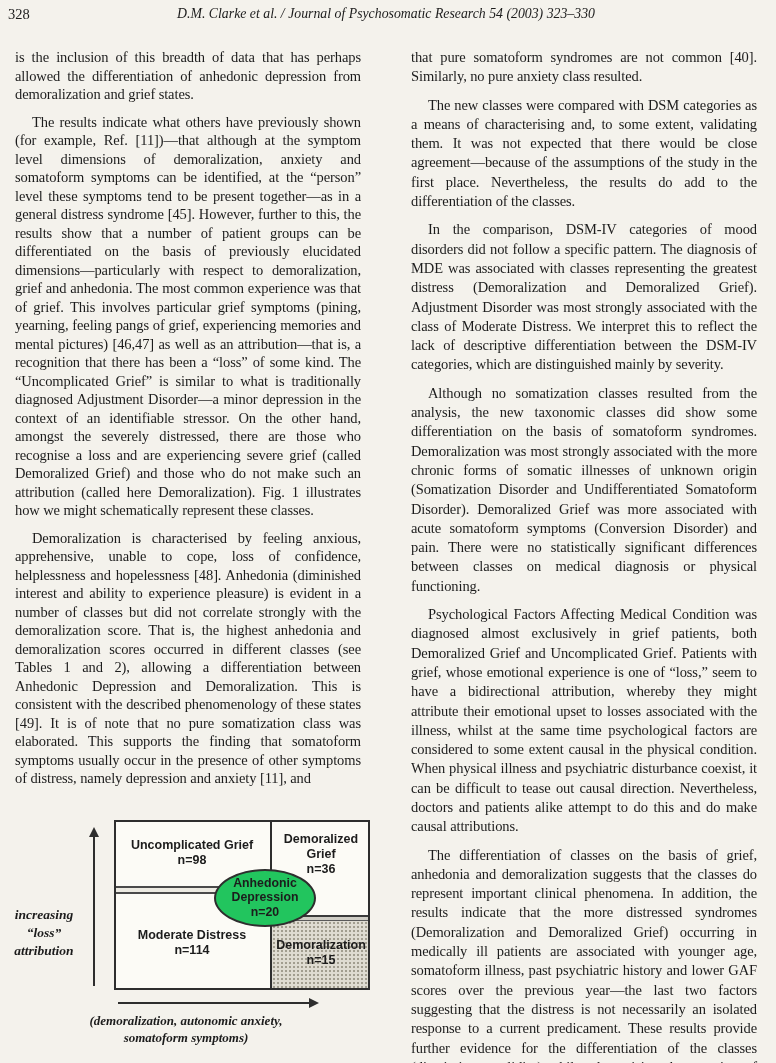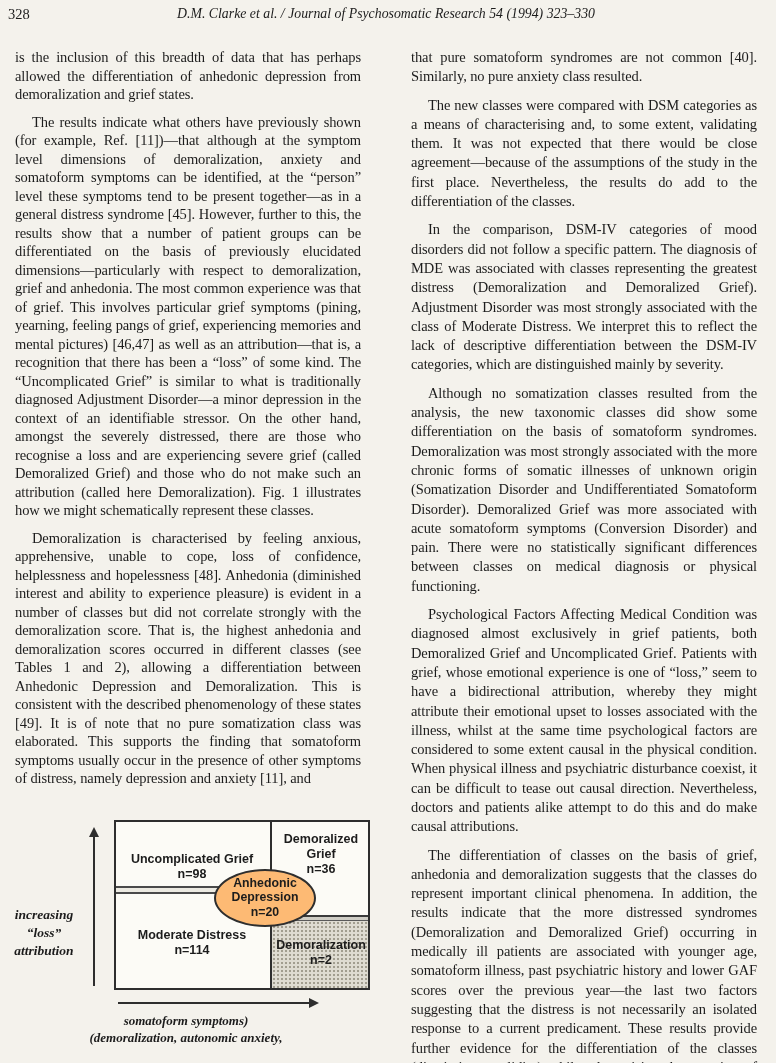--- a/index.html
+++ b/index.html
@@ -54,28 +54,28 @@
     background-color:#dedbd1;
     background-image:radial-gradient(#a19d8f 0.8px, rgba(0,0,0,0) 1.2px);
     background-size:4px 4px;
   }
   .qlabel{
     position:absolute;text-align:center;
     font-family:"Liberation Sans", sans-serif;font-weight:bold;
     font-size:12.5px;line-height:15px;z-index:2;
   }
   .qlabel span{display:block;}
-  .q-ug{left:0;top:16px;width:152px;margin-top:14px;}
+  .q-ug{left:0;top:16px;width:152px;}
   .q-dg{left:158px;top:10px;width:94px;}
   .q-md{left:0;top:106px;width:152px;}
   .q-dm{left:158px;top:116px;width:94px;}
   .ellipse{
     position:absolute;left:98px;top:47px;width:102px;height:58px;
     box-sizing:border-box;border:2px solid #2e2e2e;border-radius:50%;
-    background:#fdba74;z-index:3;
+    background:#22c55e;z-index:3;
     display:flex;flex-direction:column;justify-content:center;align-items:center;
     text-align:center;font-family:"Liberation Sans", sans-serif;
     font-weight:bold;font-size:12.3px;line-height:14.2px;
   }
   .ellipse span{display:block;}
   .v-arrow{position:absolute;left:87px;top:18px;height:150px;width:2px;background:#2e2e2e;}
   .v-arrow::before{
     content:"";position:absolute;top:-9px;left:-4px;
     border:5px solid rgba(0,0,0,0);border-bottom:10px solid #2e2e2e;border-top:none;
   }
@@ -101,21 +101,21 @@
     margin-left:48px;
   }
 </style>
 </head>
 <body>
 
 <div class="page">
 
   <div class="page-header">
     <span class="pageno">328</span>
-    <span class="running-head">D.M. Clarke et al. / Journal of Psychosomatic Research 54 (1994) 323–330</span>
+    <span class="running-head">D.M. Clarke et al. / Journal of Psychosomatic Research 54 (2003) 323–330</span>
   </div>
 
   <div class="columns">
 
     <div class="col left">
       <p>is the inclusion of this breadth of data that has perhaps allowed the differentiation of anhedonic depression from demoralization and grief states.</p>
       <p class="indent">The results indicate what others have previously shown (for example, Ref. [11])—that although at the symptom level dimensions of demoralization, anxiety and somatoform symptoms can be identified, at the “person” level these symptoms tend to be present together—as in a general distress syndrome [45]. However, further to this, the results show that a number of patient groups can be differentiated on the basis of previously elucidated dimensions—particularly with respect to demoralization, grief and anhedonia. The most common experience was that of grief. This involves particular grief symptoms (pining, yearning, feeling pangs of grief, experiencing memories and mental pictures) [46,47] as well as an attribution—that is, a recognition that there has been a “loss” of some kind. The “Uncomplicated Grief” is similar to what is traditionally diagnosed Adjustment Disorder—a minor depression in the context of an identifiable stressor. On the other hand, amongst the severely distressed, there are those who recognise a loss and are experiencing severe grief (called Demoralized Grief) and those who do not make such an attribution (called here Demoralization). Fig. 1 illustrates how we might schematically represent these classes.</p>
       <p class="indent">Demoralization is characterised by feeling anxious, apprehensive, unable to cope, loss of confidence, helplessness and hopelessness [48]. Anhedonia (diminished interest and ability to experience pleasure) is evident in a number of classes but did not correlate strongly with the demoralization score. That is, the highest anhedonia and demoralization scores occurred in different classes (see Tables 1 and 2), allowing a differentiation between Anhedonic Depression and Demoralization. This is consistent with the described phenomenology of these states [49]. It is of note that no pure somatization class was elaborated. This supports the finding that somatoform symptoms usually occur in the presence of other symptoms of distress, namely depression and anxiety [11], and</p>
 
       <figure>
@@ -145,34 +145,34 @@
               <span>n=36</span>
             </div>
 
             <div class="qlabel q-md">
               <span>Moderate Distress</span>
               <span>n=114</span>
             </div>
 
             <div class="qlabel q-dm">
               <span>Demoralization</span>
-              <span>n=2</span>
+              <span>n=15</span>
             </div>
 
             <div class="ellipse">
               <span>Anhedonic Depression</span>
               <span>n=20</span>
             </div>
           </div>
 
           <div class="x-arrow"></div>
 
           <div class="x-axis-label">
+            <span>(demoralization, autonomic anxiety,</span>
             <span>somatoform symptoms)</span>
-            <span>(demoralization, autonomic anxiety,</span>
           </div>
 
         </div>
         <figcaption>Fig. 1. A pictorial schema of common distress syndromes in the medically ill.</figcaption>
       </figure>
     </div>
 
     <div class="col right">
       <p>that pure somatoform syndromes are not common [40]. Similarly, no pure anxiety class resulted.</p>
       <p class="indent">The new classes were compared with DSM categories as a means of characterising and, to some extent, validating them. It was not expected that there would be close agreement—because of the assumptions of the study in the first place. Nevertheless, the results do add to the differentiation of the classes.</p>

